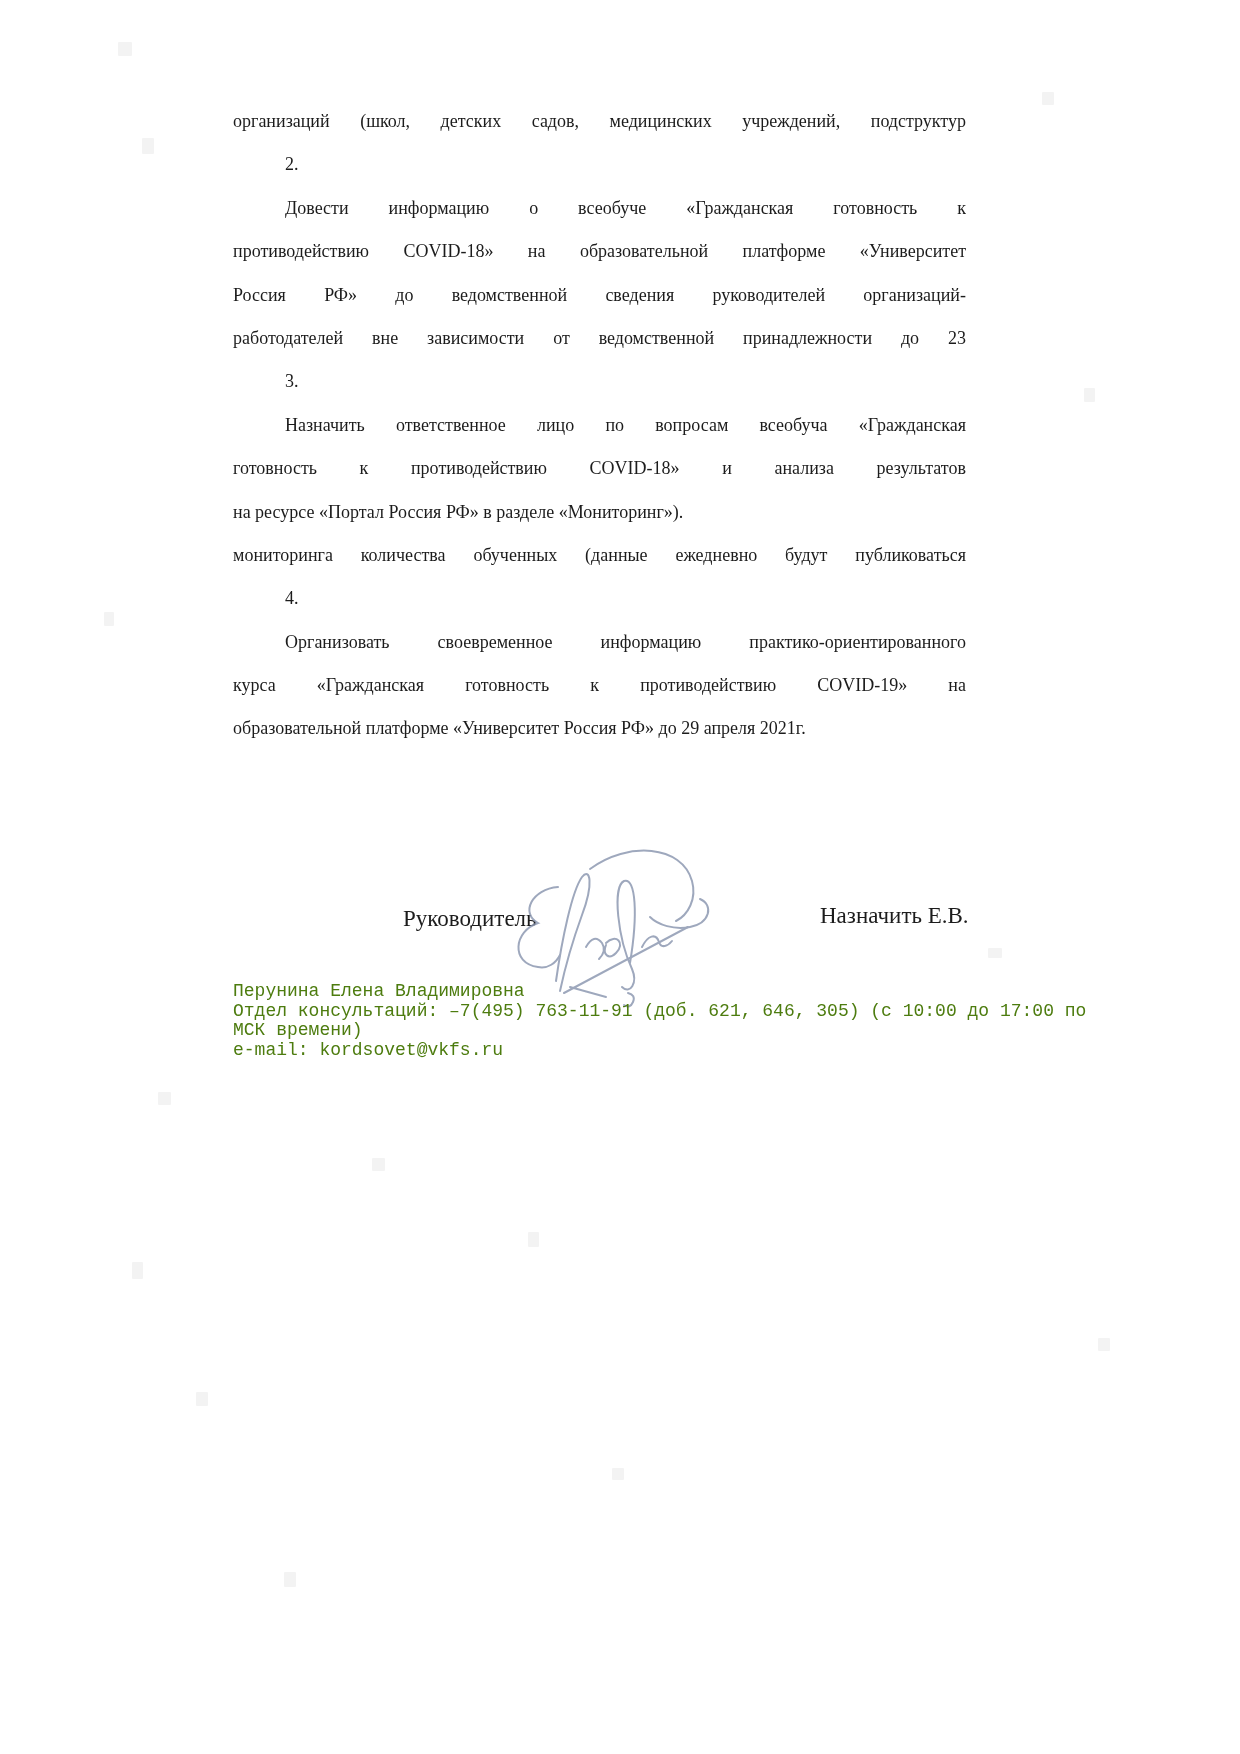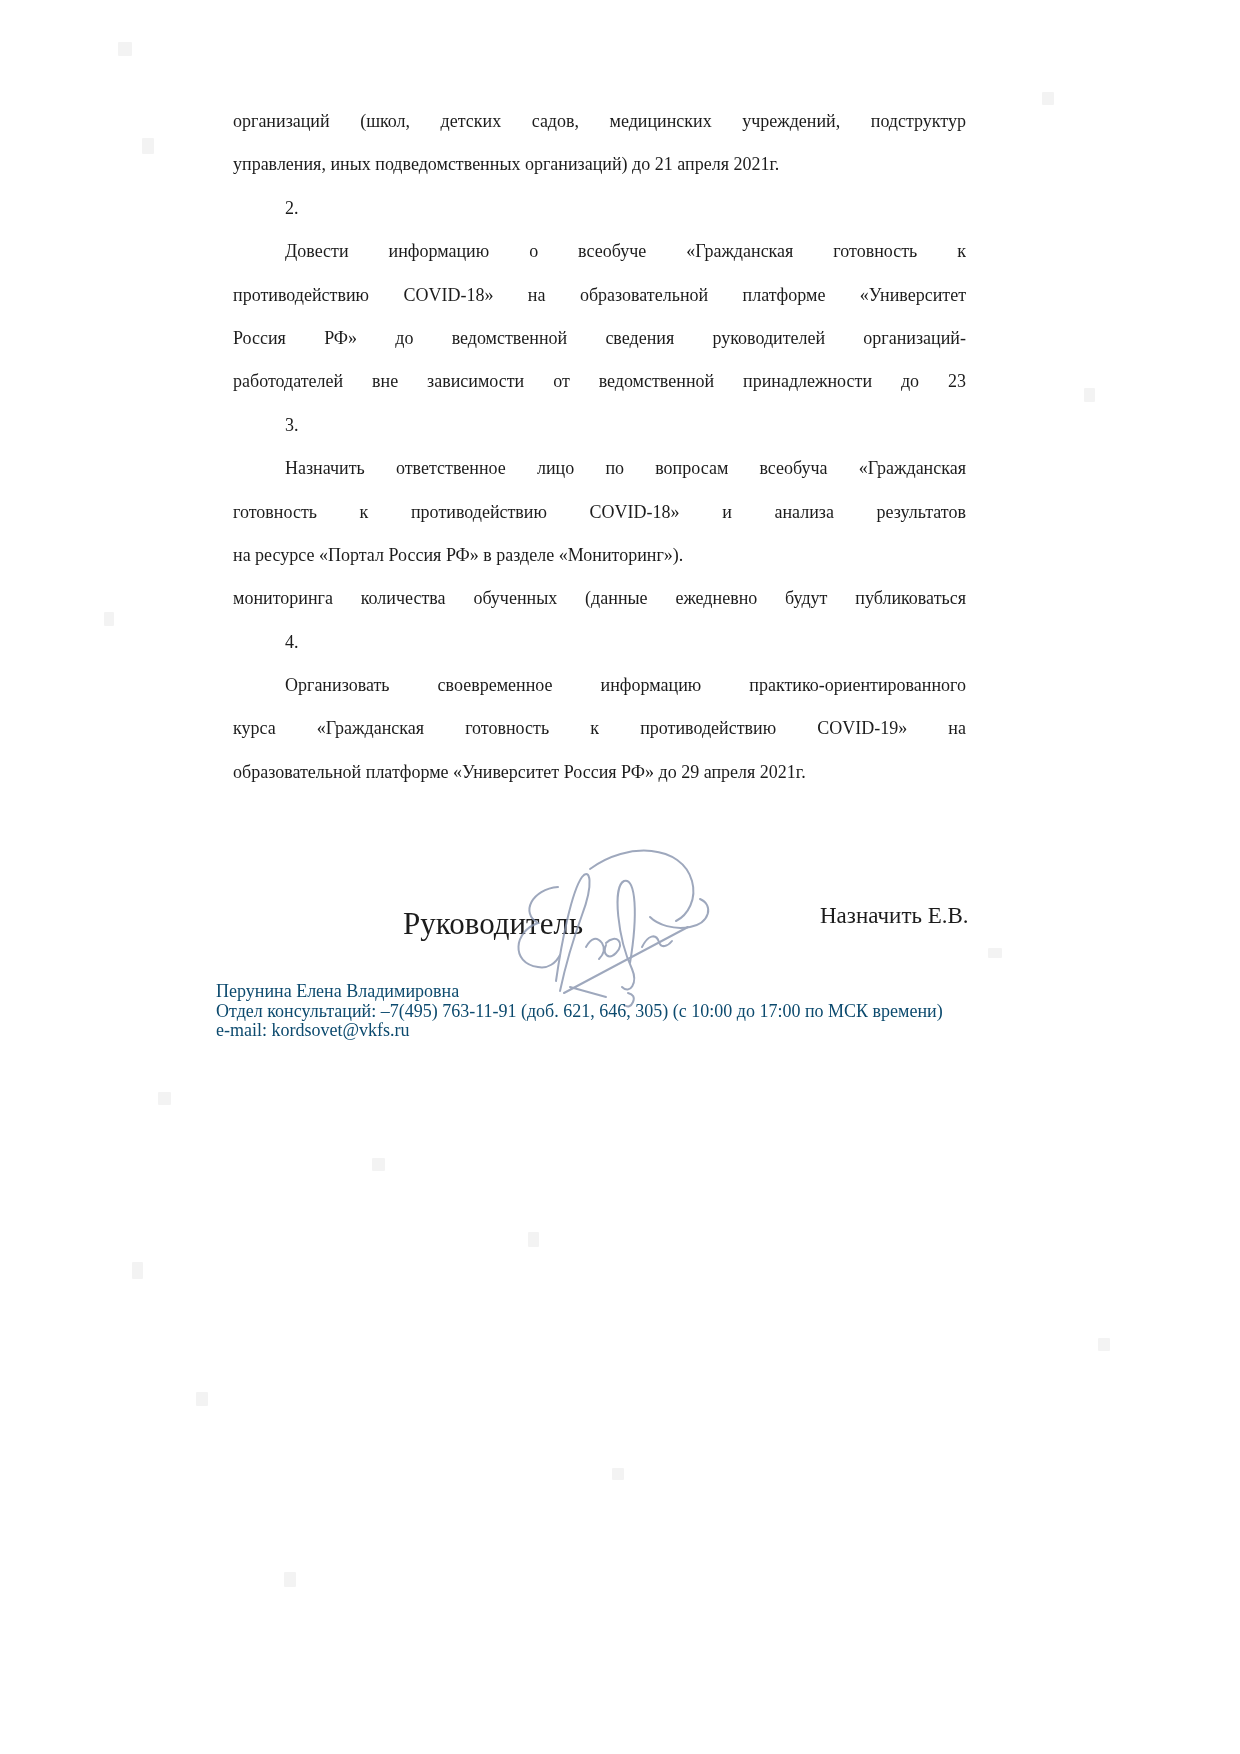--- a/index.html
+++ b/index.html
@@ -36,46 +36,47 @@
     text-align-last: justify;
   }
   .ln.ind {
     text-indent: 52px;
   }
   
   .sig-role {
     position: absolute;
     left: 403px;
     top: 906px;
-    font-size: 31px;
+    font-size: 23px;
     color: #1c1c1c;
   }
   .sig-name {
     position: absolute;
     left: 820px;
     top: 903px;
     font-size: 23px;
     color: #1c1c1c;
   }
   .sig-svg {
     position: absolute;
     left: 478px;
     top: 843px;
     width: 252px;
     height: 168px;
   }
   
   .footer {
     position: absolute;
-    left: 216px;
+    left: 233px;
     top: 982px;
     width: 880px;
     font-size: 18px;
     line-height: 19.6px;
-    color: #0c4a6e;
+    color: #4d7c0f;
+    font-family: Liberation Mono, monospace;
   }
   
   .speck {
     position: absolute;
     background: #f3f3f3;
     border-radius: 1px;
   }
 </style>
 </head>
 <body>
@@ -92,21 +93,20 @@
   <div class="speck" style="left:528px; top:1232px; width:11px; height:15px;"></div>
   <div class="speck" style="left:612px; top:1468px; width:12px; height:12px;"></div>
   <div class="speck" style="left:284px; top:1572px; width:12px; height:15px;"></div>
   <div class="speck" style="left:1042px; top:92px;  width:12px; height:13px;"></div>
   <div class="speck" style="left:1084px; top:388px; width:11px; height:14px;"></div>
   <div class="speck" style="left:1098px; top:1338px; width:12px; height:13px;"></div>
   <div class="speck" style="left:988px;  top:948px; width:14px; height:10px;"></div>
 
   <div class="body-text">
     <div class="ln j">организаций (школ, детских садов, медицинских учреждений, подструктур</div>
-    <div class="ln">управления, иных подведомственных организаций) до 21 апреля 2021г.</div>
     <div class="ln ind">2.</div>
     <div class="ln j ind">Довести информацию о всеобуче «Гражданская готовность к</div>
     <div class="ln j">противодействию COVID-18» на образовательной платформе «Университет</div>
     <div class="ln j">Россия РФ» до ведомственной сведения руководителей организаций-</div>
     <div class="ln j">работодателей вне зависимости от ведомственной принадлежности до 23</div>
     <div class="ln ind">3.</div>
     <div class="ln j ind">Назначить ответственное лицо по вопросам всеобуча «Гражданская</div>
     <div class="ln j">готовность к противодействию COVID-18» и анализа результатов</div>
     <div class="ln">на ресурсе «Портал Россия РФ» в разделе «Мониторинг»).</div>
     <div class="ln j">мониторинга количества обученных (данные ежедневно будут публиковаться</div>

